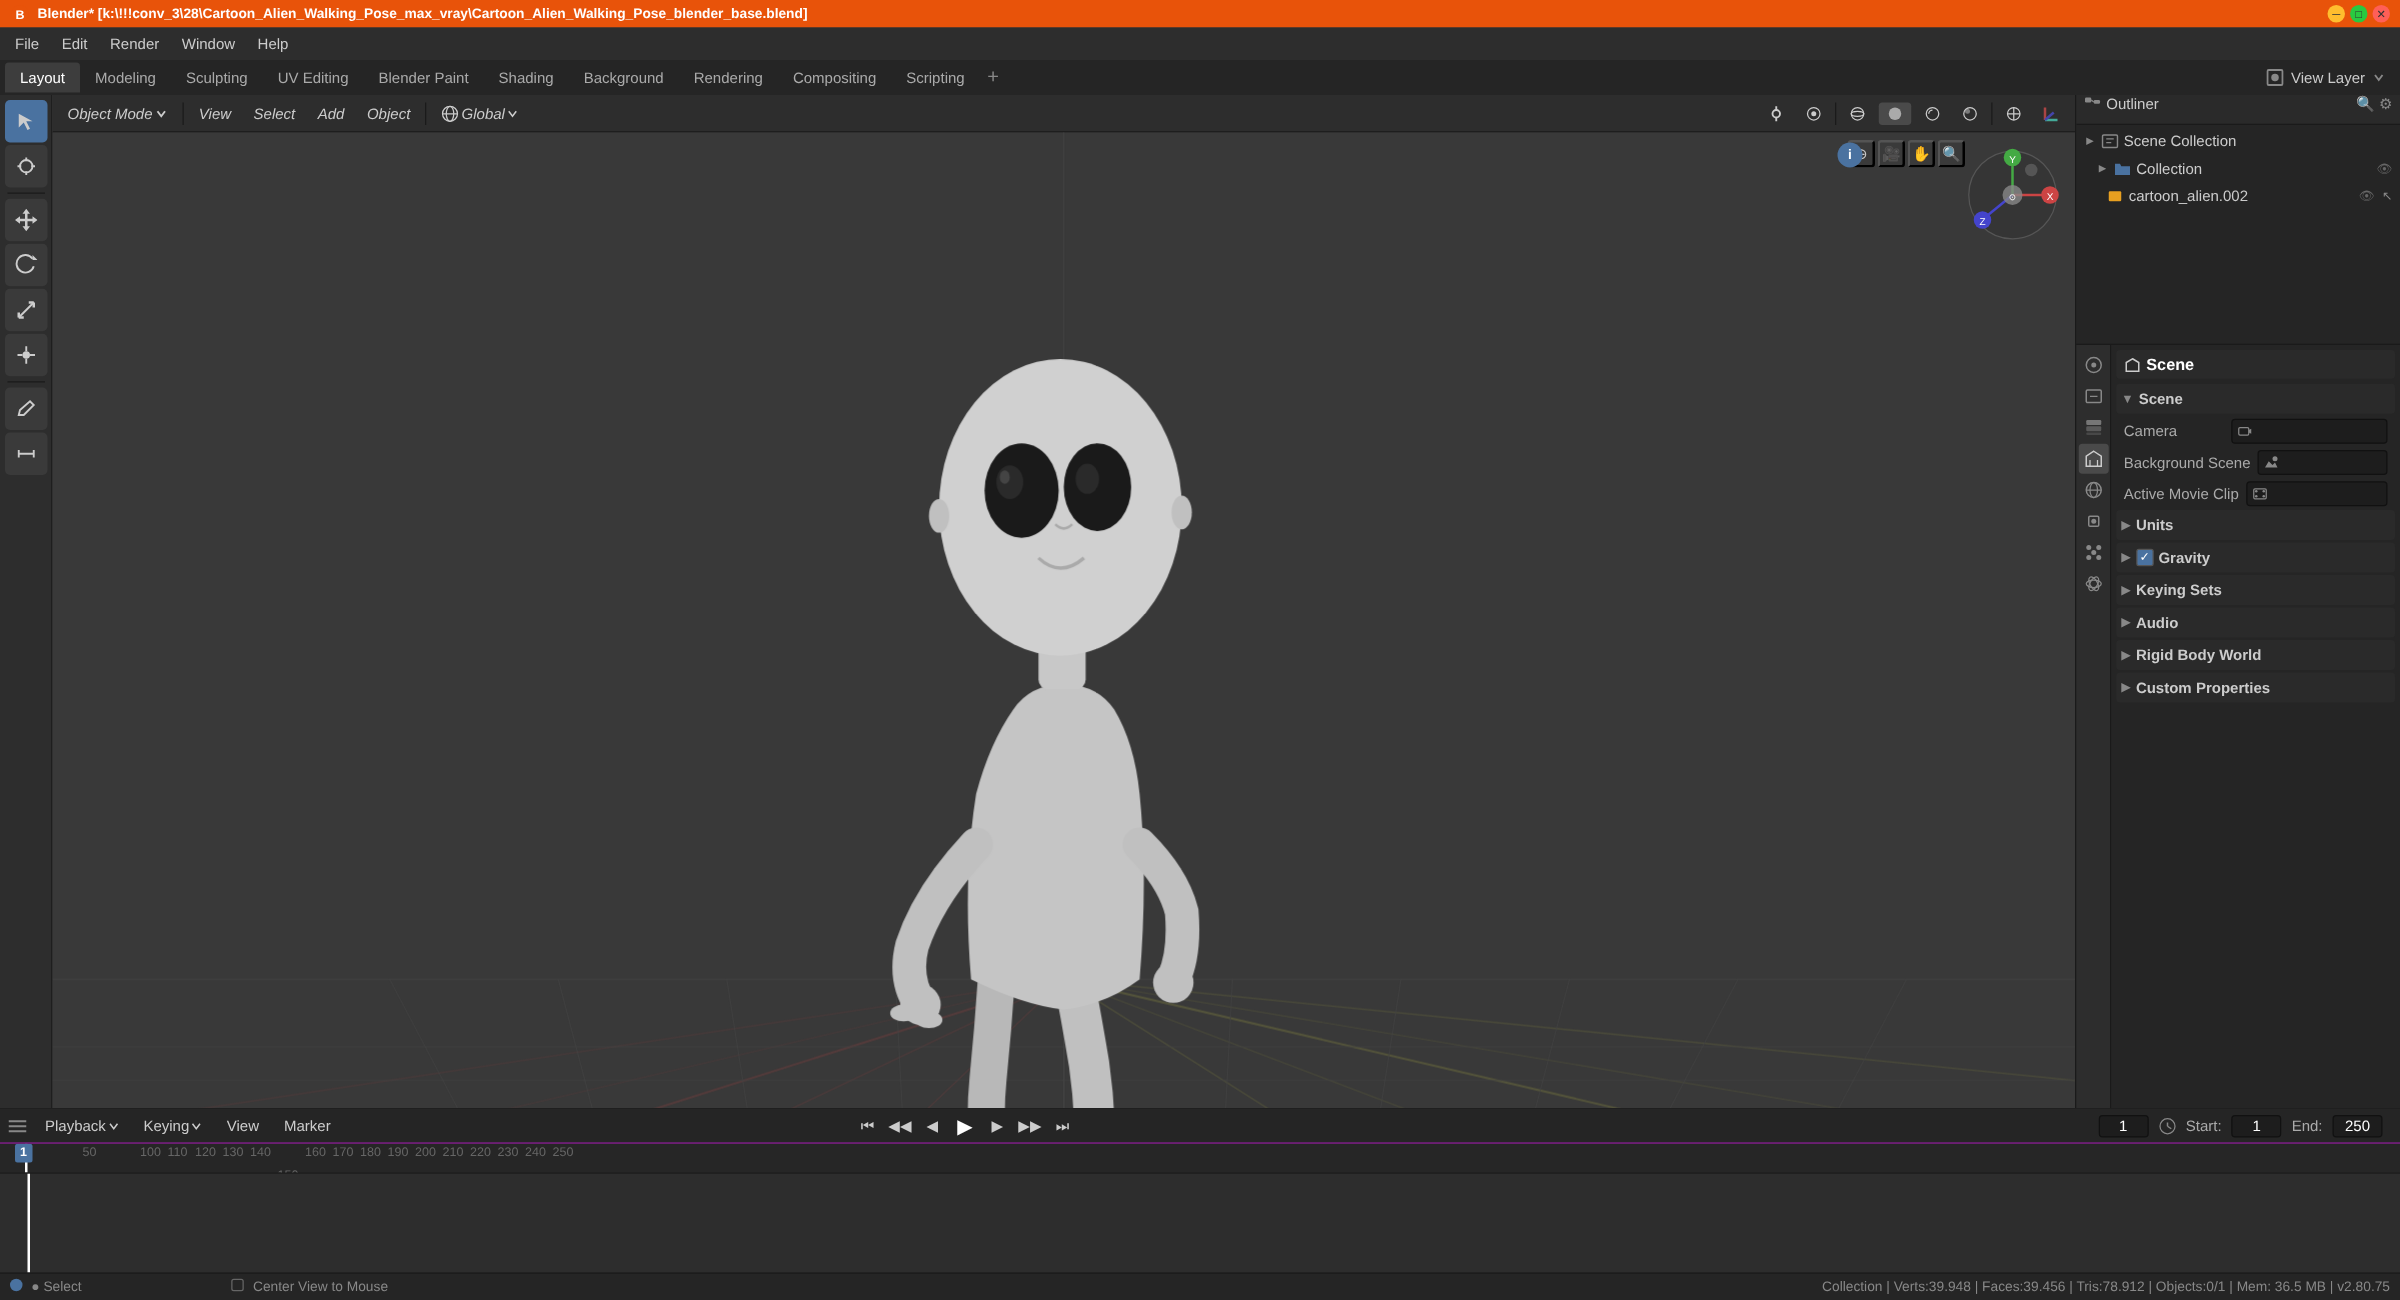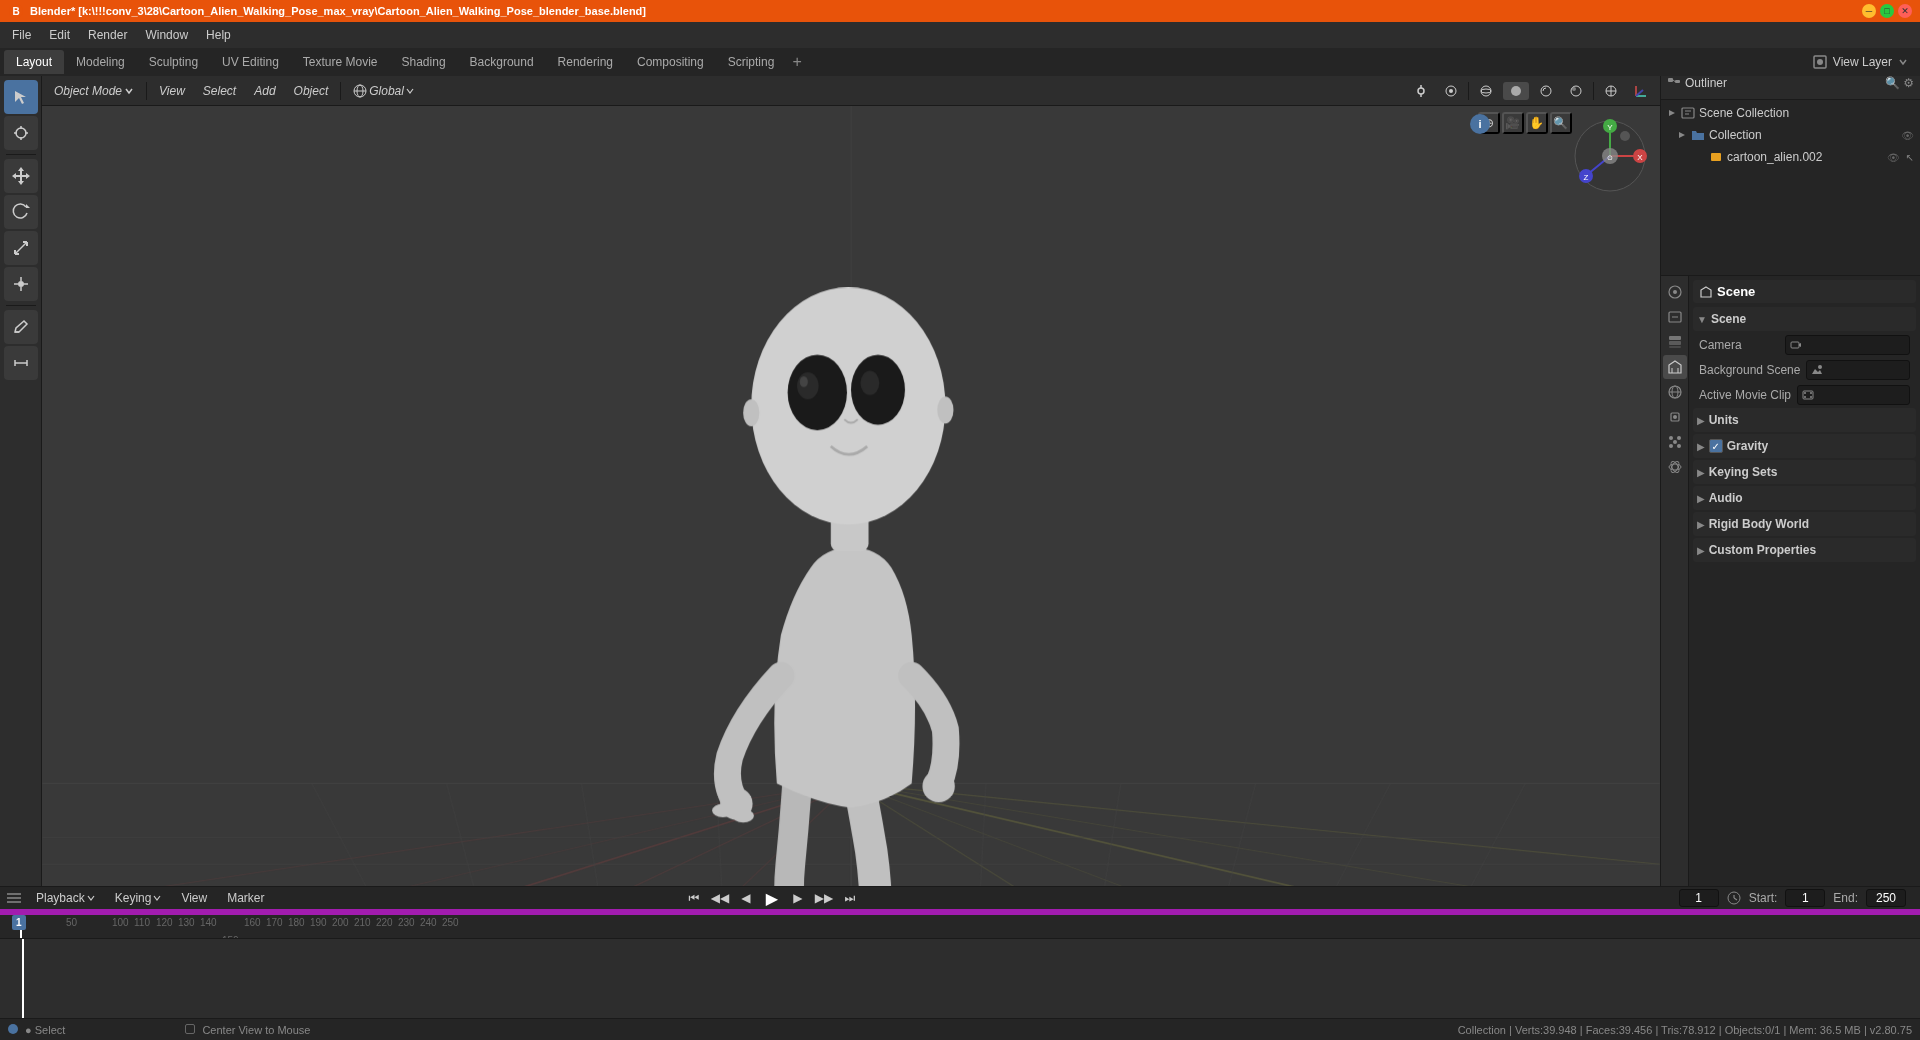--- a/index.html
+++ b/index.html
@@ -240,21 +240,21 @@
     #outliner-content { padding: 2px 0; }
     .outliner-row {
       height: 22px;
       display: flex;
       align-items: center;
       padding: 0 6px;
       gap: 4px;
       cursor: pointer;
     }
     .outliner-indent { padding-left: 16px; }
-    .outliner-indent2 { padding-left: 48px; }
+    .outliner-indent2 { padding-left: 24px; }
     .ol-label { font-size: 12px; color: #ccc; }
     .ol-vis { margin-left: auto; font-size: 10px; color: #666; }
 
     
     #properties-panel {
       flex: 1;
       display: flex;
       overflow: hidden;
     }
     #prop-sidebar {
@@ -349,21 +349,21 @@
       background: #2d2d2d;
       border-top: 1px solid #1a1a1a;
     }
     #timeline-header {
       height: 28px;
       background: #252525;
       display: flex;
       align-items: center;
       padding: 0 6px;
       gap: 8px;
-      border-bottom: 6px solid #a21caf;
+      border-bottom: 1px solid #a21caf;
     }
     .tl-header-btn {
       padding: 2px 6px;
       color: #ccc;
       font-size: 12px;
       cursor: pointer;
       border-radius: 3px;
       display: flex;
       align-items: center;
       gap: 2px;
@@ -524,21 +524,21 @@
   <span class="menu-item">Render</span>
   <span class="menu-item">Window</span>
   <span class="menu-item">Help</span>
 </div>
 
 <div id="workspace-tabs">
   <div class="ws-tab active">Layout</div>
   <div class="ws-tab">Modeling</div>
   <div class="ws-tab">Sculpting</div>
   <div class="ws-tab">UV Editing</div>
-  <div class="ws-tab">Texture Movie</div>
+  <div class="ws-tab">Blender Paint</div>
   <div class="ws-tab">Shading</div>
   <div class="ws-tab">Background</div>
   <div class="ws-tab">Rendering</div>
   <div class="ws-tab">Compositing</div>
   <div class="ws-tab">Scripting</div>
   <div class="ws-tab-add">+</div>
   <div id="view-layer-section">
     <svg width="14" height="14" viewBox="0 0 14 14">
       <rect x="1" y="1" width="12" height="12" fill="none" stroke="#888" stroke-width="1.5" rx="1"></rect>
       <circle cx="7" cy="7" r="3" fill="#888"></circle>

